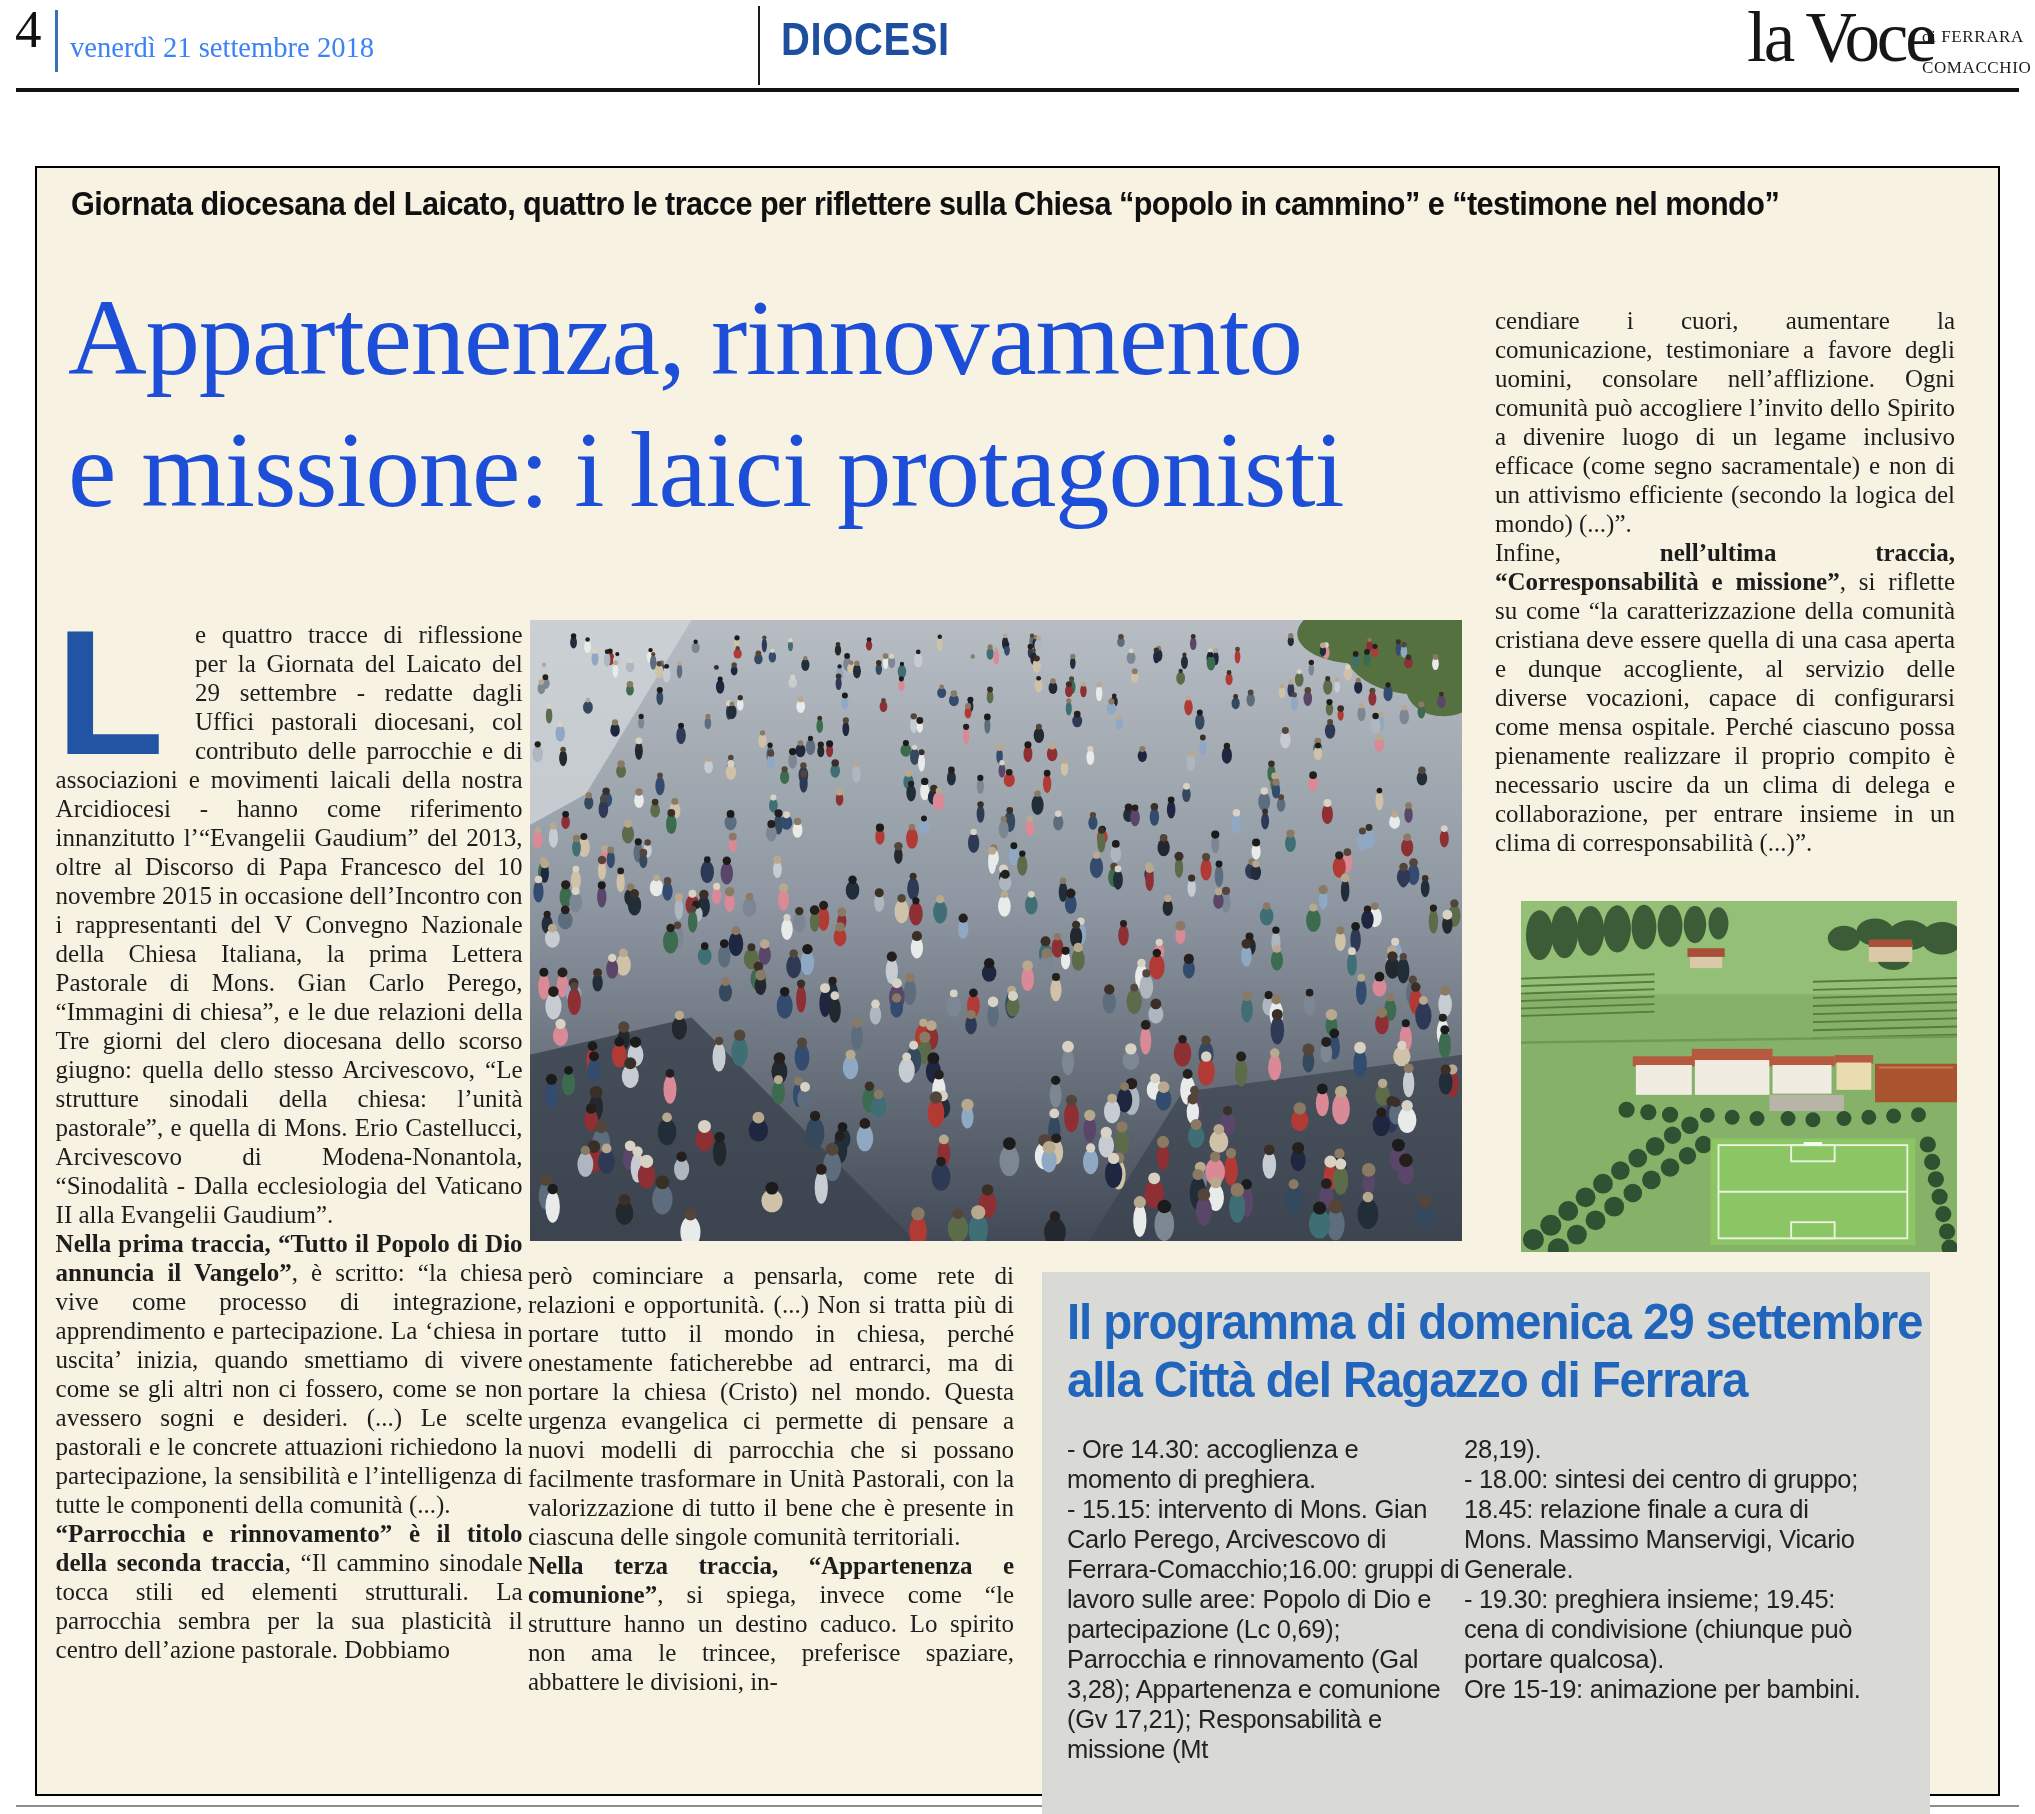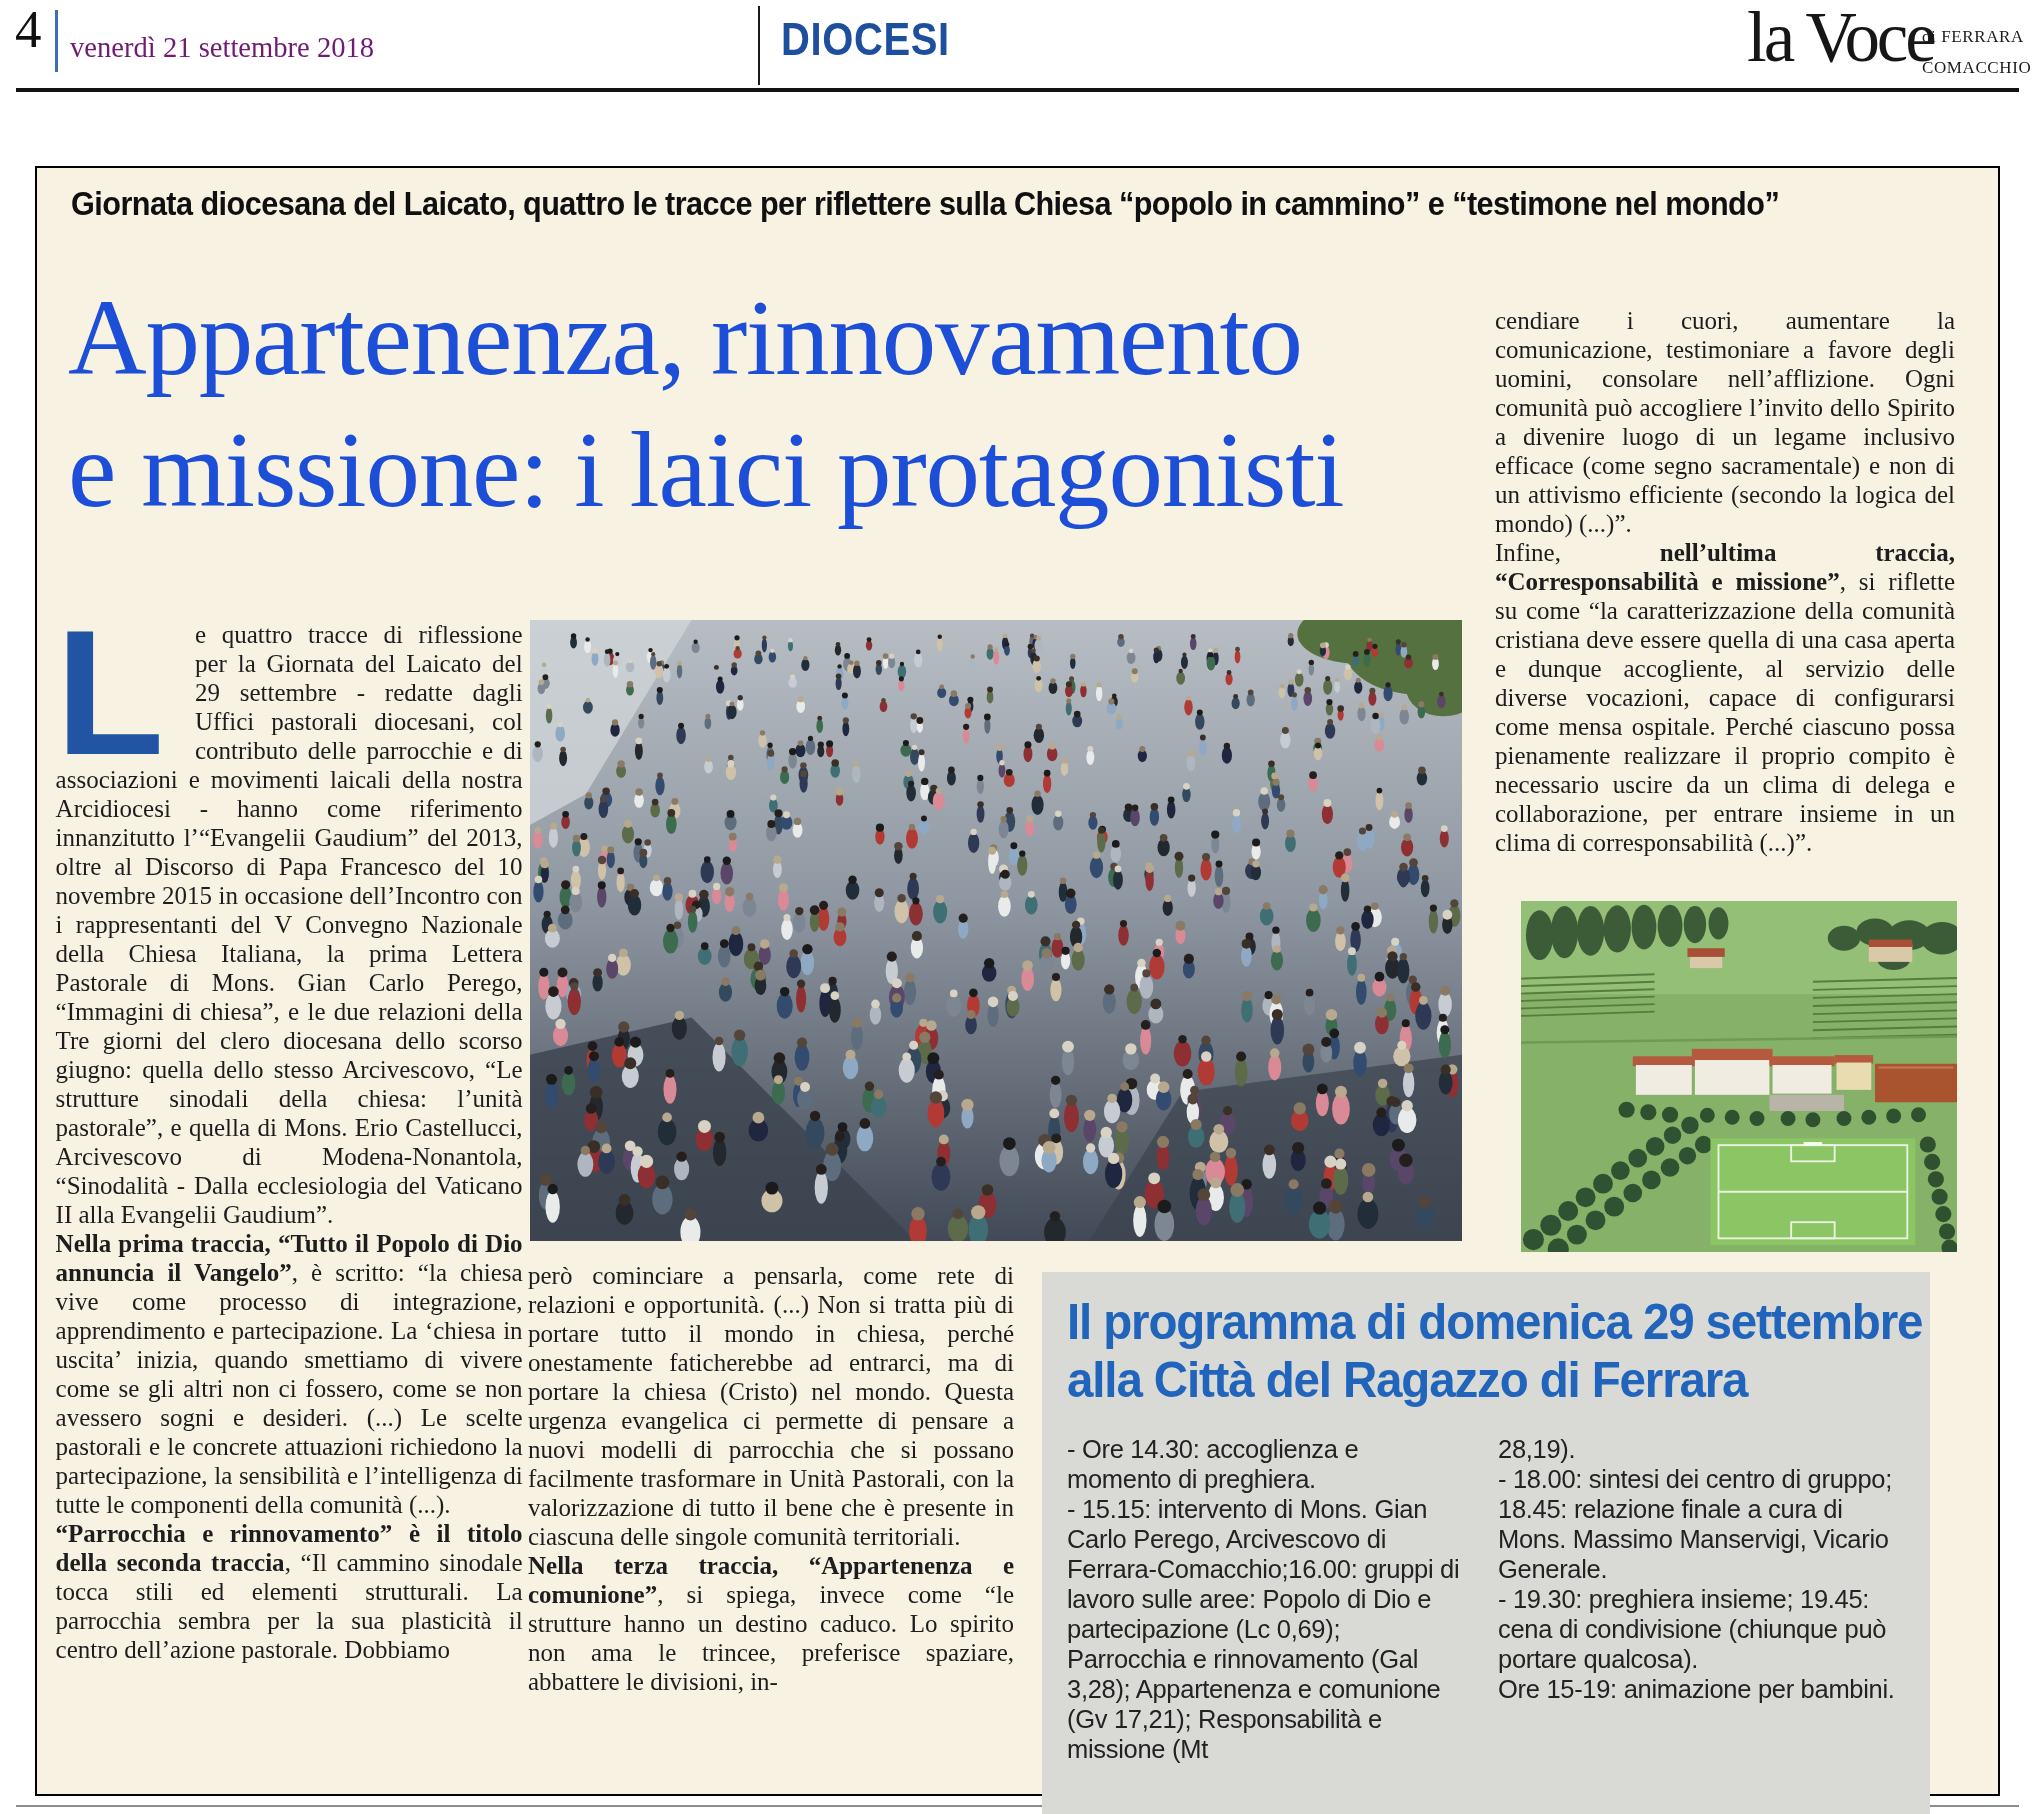--- a/index.html
+++ b/index.html
@@ -2,21 +2,21 @@
 <html lang="it" style="font-size:10px"><head>
 <meta charset="utf-8">
 <style>
   html,body{margin:0;padding:0;background:#ffffff;}
   #page{position:relative;width:2035px;height:1815px;background:#ffffff;overflow:hidden;
         font-family:"Liberation Serif",serif;color:#1c1c1c;}
 
   
   .pagenum{position:absolute;left:15px;top:2.5px;font-size:53px;line-height:1;font-weight:400;color:#111;}
   .head-blue-line{position:absolute;left:55px;top:10px;width:2.5px;height:62px;background:#3a6fb5;}
-  .head-date{position:absolute;left:70px;top:32px;font-size:28.6px;color:#701a75;}
+  .head-date{position:absolute;left:70px;top:32px;font-size:28.6px;color:#3b82f6;}
   .head-divider{position:absolute;left:758px;top:6.2px;width:1.9px;height:79px;background:#1a1a1a;}
   .section{position:absolute;left:781px;top:13.7px;font-family:"Liberation Sans",sans-serif;
            font-weight:700;font-size:40px;letter-spacing:0.6px;color:#1d4f9e;
            transform:scaleY(1.14);transform-origin:left top;}
   .masthead-main{position:absolute;left:1747px;top:0px;font-size:71px;line-height:1.05;
                  letter-spacing:-3.1px;color:#161616;}
   .masthead-sub{position:absolute;left:1922px;font-size:17px;letter-spacing:0.6px;color:#1b1b1b;}
   .masthead-sub.s1{top:27px;}
   .masthead-sub.s2{top:58px;}
   .head-rule{position:absolute;left:16px;top:88px;width:2003px;height:4.3px;background:#121212;}
@@ -50,21 +50,21 @@
   .crowd{left:493px;top:452px;width:932px;height:621px;}
   .aerial{left:1484px;top:733px;width:436px;height:351px;}
 
   
   .progbox{position:absolute;left:1005px;top:1104px;width:888px;height:616px;
            background:#d9dad6;box-sizing:border-box;padding:21px 15px 12.4px 25px;
            font-family:"Liberation Sans",sans-serif;}
   .prog-title{color:#2064bb;font-weight:700;font-size:50px;line-height:58px;
               letter-spacing:-1.2px;transform:scaleX(.95);transform-origin:left top;
               white-space:nowrap;}
-  .prog-cols{display:flex;gap:34px;margin-top:25px;}
+  .prog-cols{display:flex;margin-top:25px;}
   .prog-col{font-size:25.5px;line-height:30px;letter-spacing:-0.3px;color:#222;}
   .prog-col.pl{width:397px;}
   .prog-col.pr{width:417px;}
   .prog-col p{margin:0;}
 </style>
 </head>
 <body>
 
 <div id="page">
 

